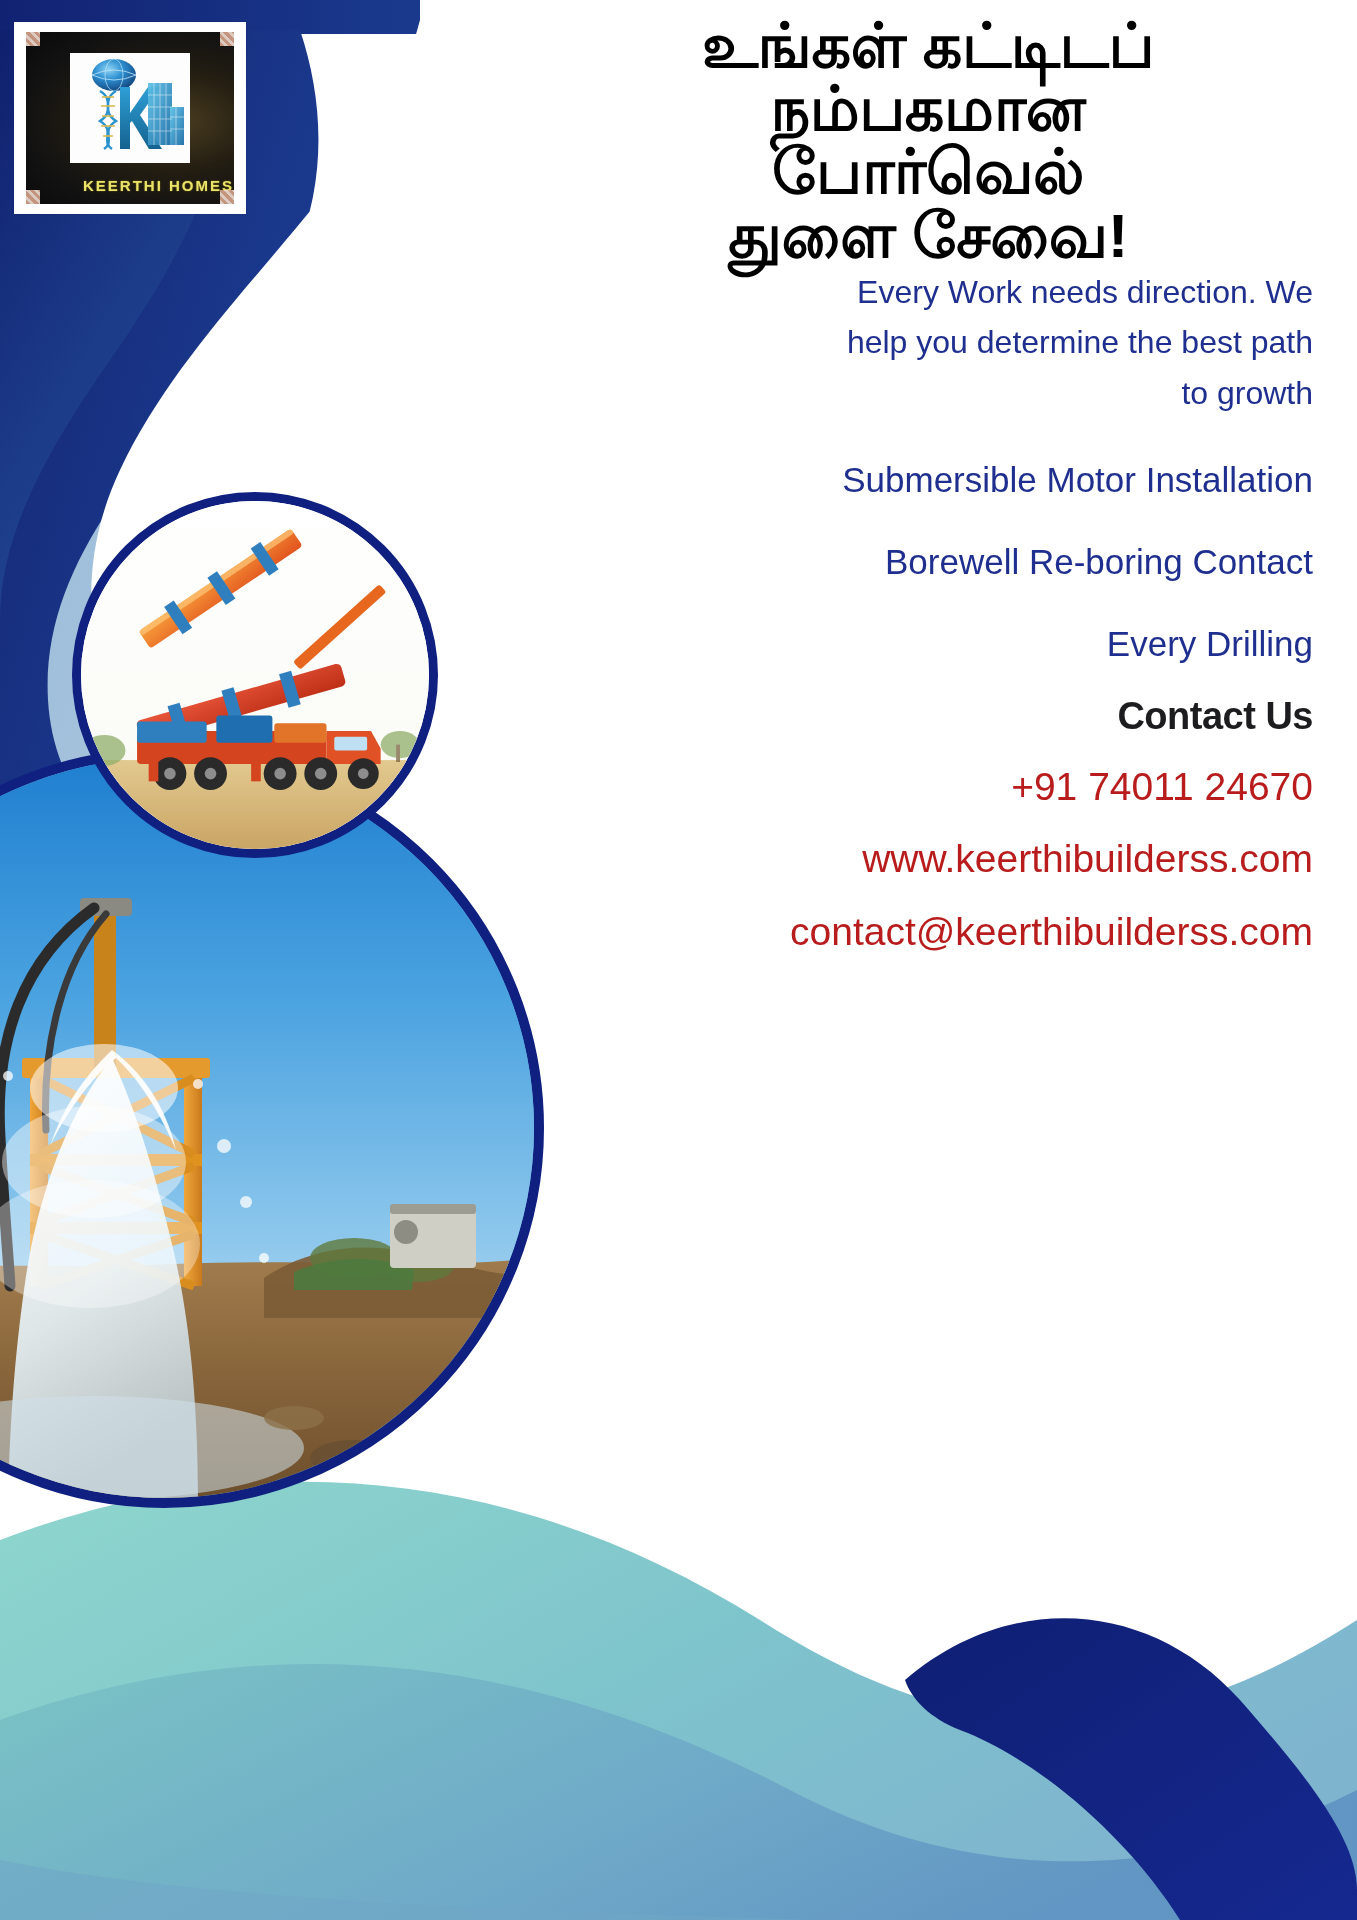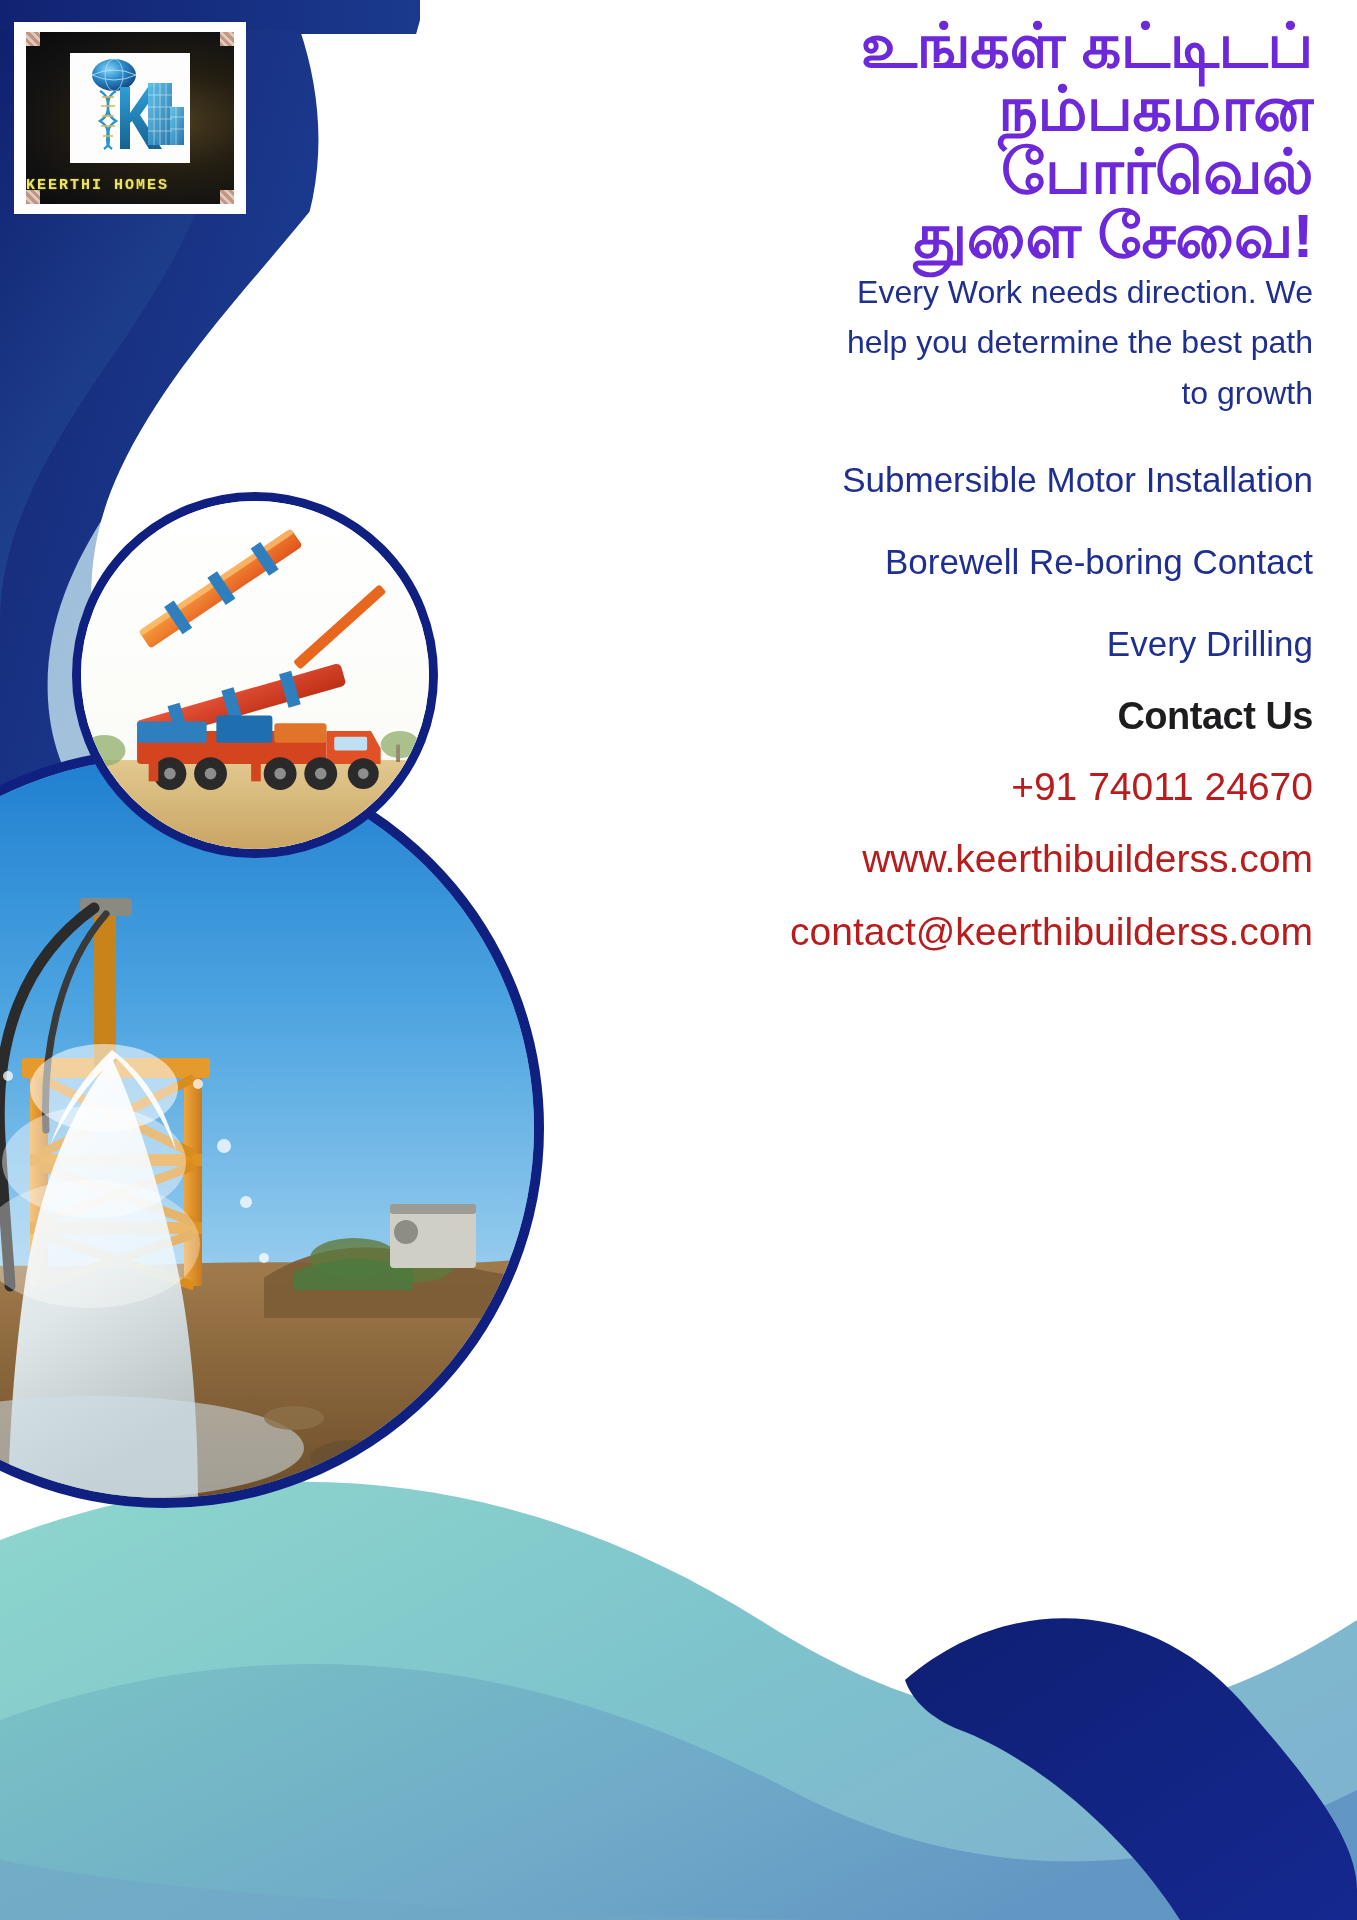--- a/index.html
+++ b/index.html
@@ -30,39 +30,40 @@
     background:
       repeating-linear-gradient(45deg,#d8a48a 0 3px,#f3ded3 3px 6px);
     opacity:.9;}
   .corner.tl{ left:-4px; top:-4px;} .corner.tr{ right:-4px; top:-4px;}
   .corner.bl{ left:-4px; bottom:-4px;} .corner.br{ right:-4px; bottom:-4px;}
   .logo-card{
     position:absolute; left:50%; top:44%; transform:translate(-50%,-50%);
     width:120px; height:110px; background:#fdfdfd; overflow:hidden;
   }
   .logo-name{
-    position:absolute; left:0; right:0; bottom:10px; text-align:left;
-    font-family:Liberation Mono, monospace; font-weight:bold;
+    position:absolute; left:0; right:0; bottom:10px; text-align:right;
+    font-family:Liberation Sans, sans-serif; font-weight:bold;
     font-size:15px; letter-spacing:2px; color:#e9e36a;
     text-shadow:0 0 2px #7a6a10;
   }
 
   
   .content{
     position:absolute; right:44px; top:0; width:770px; z-index:30;
     text-align:right;
   }
   .headline{
     margin-top:14px;
     font-family:"Liberation Sans", sans-serif;
     font-weight:bold;
     font-size:62px;
     line-height:1.02;
-    color:#6d28d9;
+    color:#000000;
     letter-spacing:-0.5px;
+    text-align:center;
   }
   .headline div{ white-space:nowrap; }
 
   .tagline{
     font-size:32px;
     line-height:1.58;
     color:#1f2f8f;
     font-weight:400;
   }
 

